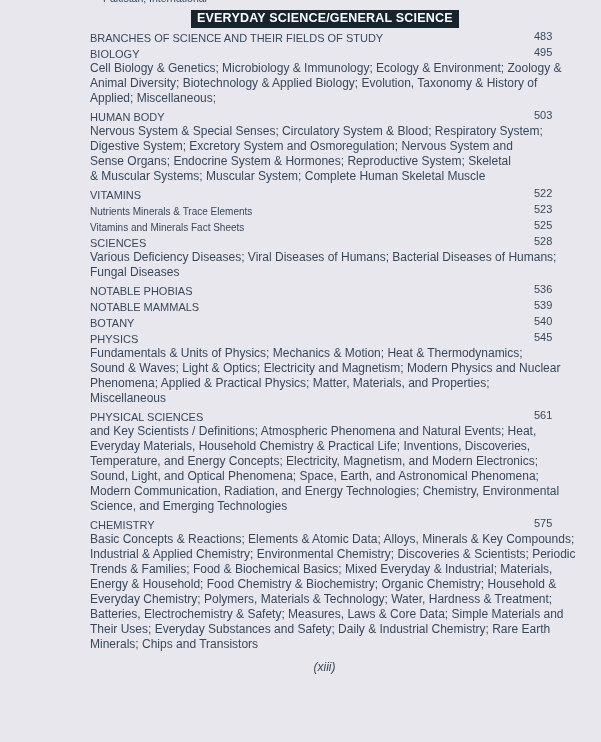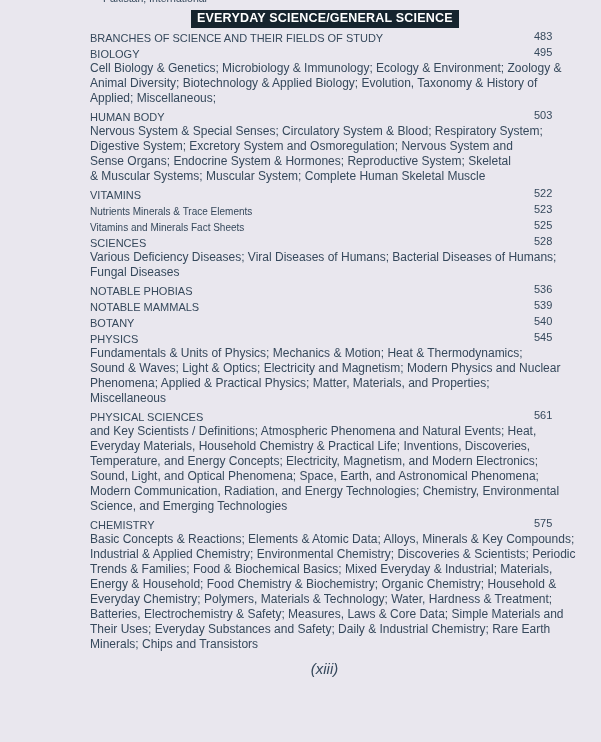--- a/index.html
+++ b/index.html
@@ -69,21 +69,21 @@
   }
   .desc {
     margin: 1px 0;
     font-size: 12px;
     line-height: 15px;
   }
   .descline { white-space: nowrap; }
   .footer {
     margin-top: 8px;
     text-align: center;
-    font-size: 15px;
+    font-size: 12px;
     font-style: italic;
     color: #36495c;
   }
 </style>
 </head>
 <body>
 
 <div class="page" style="background: rgb(233, 231, 238); color: rgb(54, 73, 92);">
 
   <div class="top-clip">

